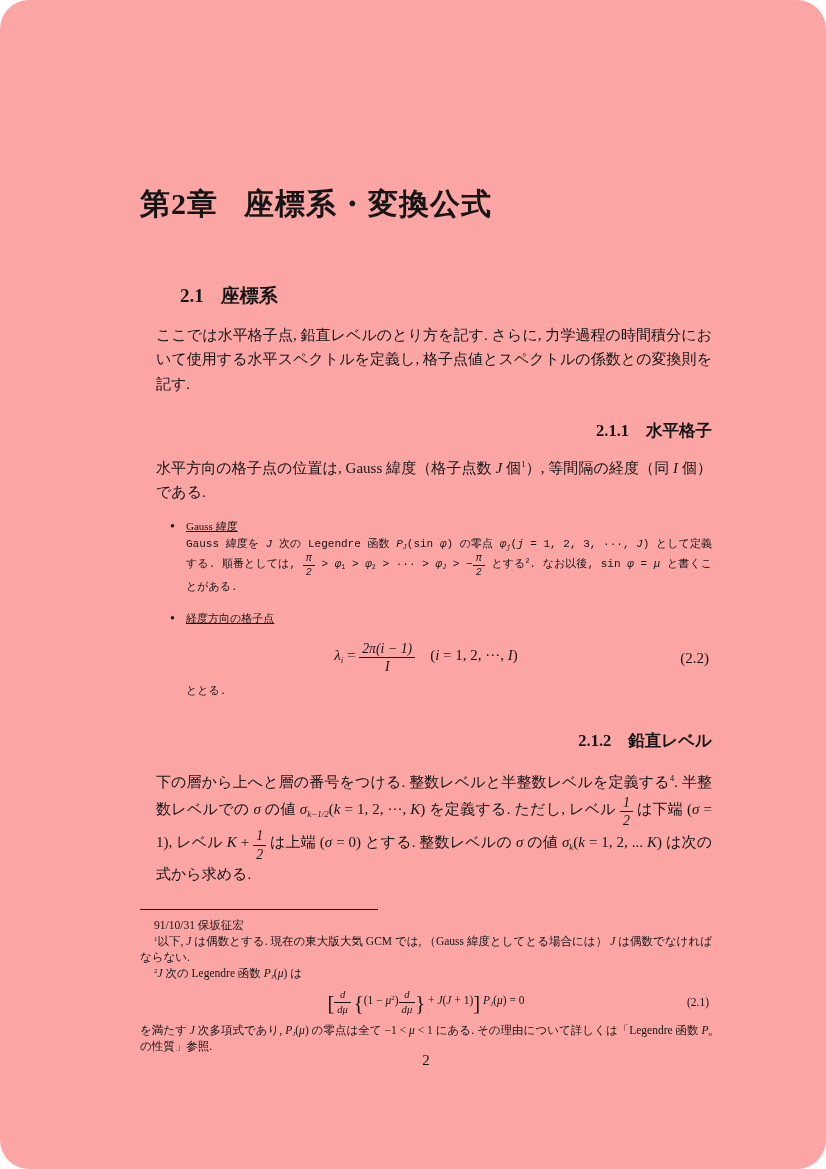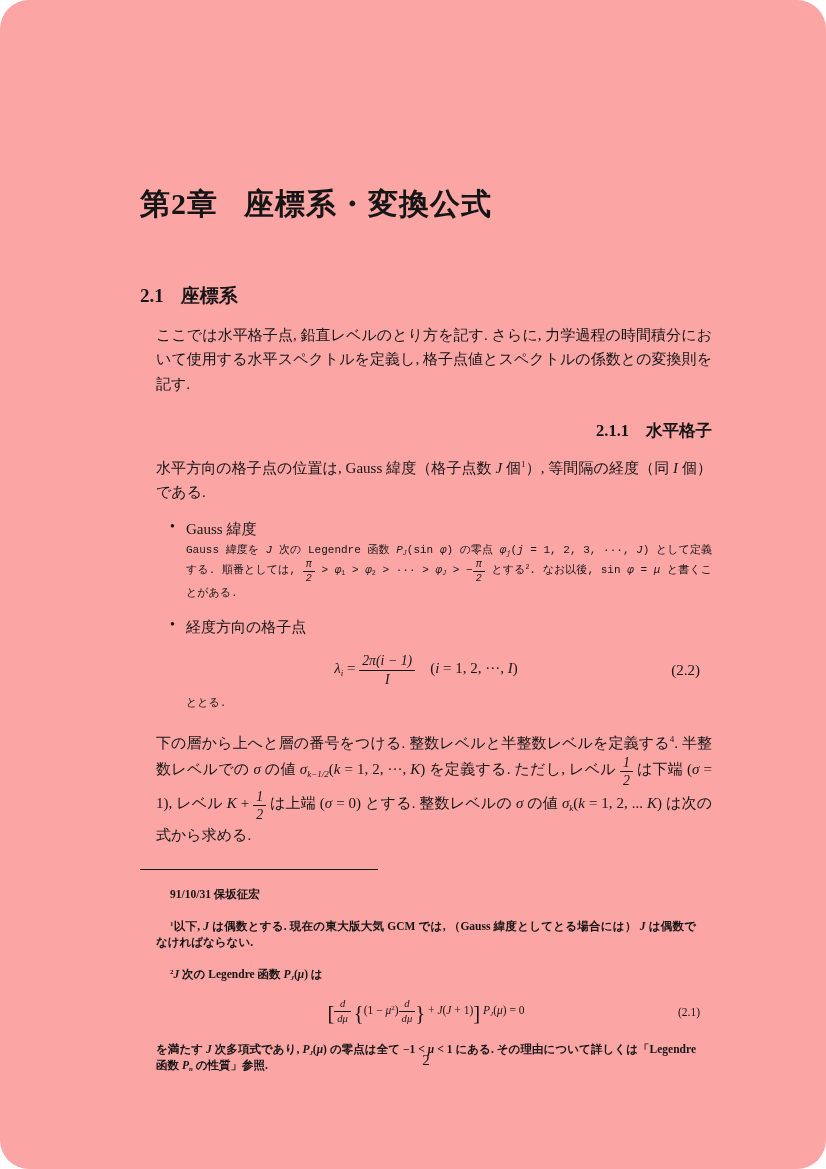--- a/index.html
+++ b/index.html
@@ -10,45 +10,45 @@
     font-family: "Liberation Serif", "DejaVu Serif", serif;
     border-radius: 29px;
   }
   .content { position: absolute; left: 140px; top: 0; width: 572px; }
 
   h1.chapter { font-size: 30px; font-weight: bold; margin: 184px 0 0 0; letter-spacing: 1px; }
   .chapter-gap { display: inline-block; width: 26px; }
 
   h2.sec { font-size: 19px; font-weight: bold; margin: 58px 0 0 0; }
   h3.subsec { font-size: 16.5px; font-weight: bold; margin: 24px 0 0 0; text-align: right; }
-  .h-num { margin-right: 17px; }
+  .h-num { margin-right: 17px; margin-left: 40px; }
 
   p.body { font-size: 15px; line-height: 1.62; margin: 14px 0 0 16px; text-align: justify; }
 
   ul.blist { list-style: none; margin: 10px 0 0 0; padding: 0; }
   ul.blist li { position: relative; padding-left: 46px; margin-top: 14px; }
   .bullet { position: absolute; left: 30px; top: 1px; font-size: 14px; }
-  .b-label { font-size: 15px; line-height: 1.55; }
+  .b-label { font-size: 11px; line-height: 1.55; text-decoration: underline; }
   .b-body { font-size: 11px; line-height: 1.58; text-align: justify; font-family: Liberation Mono, monospace; }
 
   .equation { position: relative; text-align: center; font-size: 15px; margin: 14px 0 8px 0; }
   .li-eq { margin-left: -46px; }
-  .eq-tag { position: absolute; right: 12px; top: 50%; transform: translateY(-50%); }
+  .eq-tag { position: absolute; right: 3px; top: 50%; transform: translateY(-50%); }
 
   .mi { font-style: italic; }
   sup { font-size: 0.6em; line-height: 0; vertical-align: 0.62em; }
   sub { font-size: 0.6em; line-height: 0; vertical-align: -0.3em; }
   .frac { display: inline-block; vertical-align: -0.8em; text-align: center; line-height: 1.12; font-size: 0.92em; font-style: italic; }
   .frac .num { display: block; border-bottom: 1px solid #151515; padding: 0 3px 1px; }
   .frac .den { display: block; padding: 1px 3px 0; }
   .big { font-size: 1.8em; vertical-align: -0.3em; line-height: 0; }
 
   .footnotes { margin-top: 22px; font-size: 11.5px; line-height: 1.4; }
   .fn-rule { width: 238px; border-top: 1px solid #151515; margin-bottom: 7px; }
-  .fn { text-align: justify; margin: 16px; font-weight: bold; }
+  .fn { text-align: justify; margin: 0; }
   .fn-ind { text-indent: 14px; }
   .fn-eq { font-size: 11.5px; margin: 8px 0 6px 0; }
 
   .page-number { position: absolute; top: 1052px; left: 140px; width: 572px; text-align: center; font-size: 15px; }
 </style>
 </head>
 <body>
 
 <div class="page">
   <div class="content">
@@ -73,20 +73,21 @@
         <span class="bullet">•</span>
         <div class="b-label"><span>経度方向の格子点</span></div>
         <div class="equation li-eq">
           <span><span class="mi">λ</span><sub class="mi">i</sub><span> = </span><span class="frac"><span class="num">2π(i − 1)</span><span class="den">I</span></span><span>  (</span><span class="mi">i</span><span> = 1, 2, ···, </span><span class="mi">I</span><span>)</span></span>
           <span class="eq-tag">(2.2)</span>
         </div>
         <div class="b-body"><span>ととる.</span></div>
       </li>
     </ul>
 
+    <h3 class="subsec" style="margin-top:30px;"><span class="h-num">2.1.2</span><span>鉛直レベル</span></h3>
 
 
     <p class="body" style="margin-top:18px;"><span>下の層から上へと層の番号をつける. 整数レベルと半整数レベルを定義する</span><sup>4</sup><span>.  半整数レベルでの </span><span class="mi">σ</span><span> の値 </span><span class="mi">σ</span><sub class="mi">k−1/2</sub><span>(</span><span class="mi">k</span><span> = 1, 2, ···, </span><span class="mi">K</span><span>) を定義する. ただし, レベル </span><span class="frac"><span class="num">1</span><span class="den">2</span></span><span> は下端 (</span><span class="mi">σ</span><span> = 1), レベル </span><span class="mi">K</span><span> + </span><span class="frac"><span class="num">1</span><span class="den">2</span></span><span> は上端 (</span><span class="mi">σ</span><span> = 0) とする. 整数レベルの </span><span class="mi">σ</span><span> の値 </span><span class="mi">σ</span><sub class="mi">k</sub><span>(</span><span class="mi">k</span><span> = 1, 2, ... </span><span class="mi">K</span><span>) は次の式から求める.</span></p>
 
     <div class="footnotes">
       <div class="fn-rule"></div>
       <div class="fn fn-ind">91/10/31 保坂征宏</div>
       <div class="fn fn-ind"><sup>1</sup><span>以下, </span><span class="mi">J</span><span> は偶数とする. 現在の東大版大気 GCM では, （Gauss 緯度としてとる場合には） </span><span class="mi">J</span><span> は偶数でなければならない.</span></div>
       <div class="fn fn-ind"><sup>2</sup><span class="mi">J</span><span> 次の Legendre 函数 </span><span class="mi">P</span><sub class="mi">J</sub><span>(</span><span class="mi">μ</span><span>) は</span></div>
       <div class="equation fn-eq">

